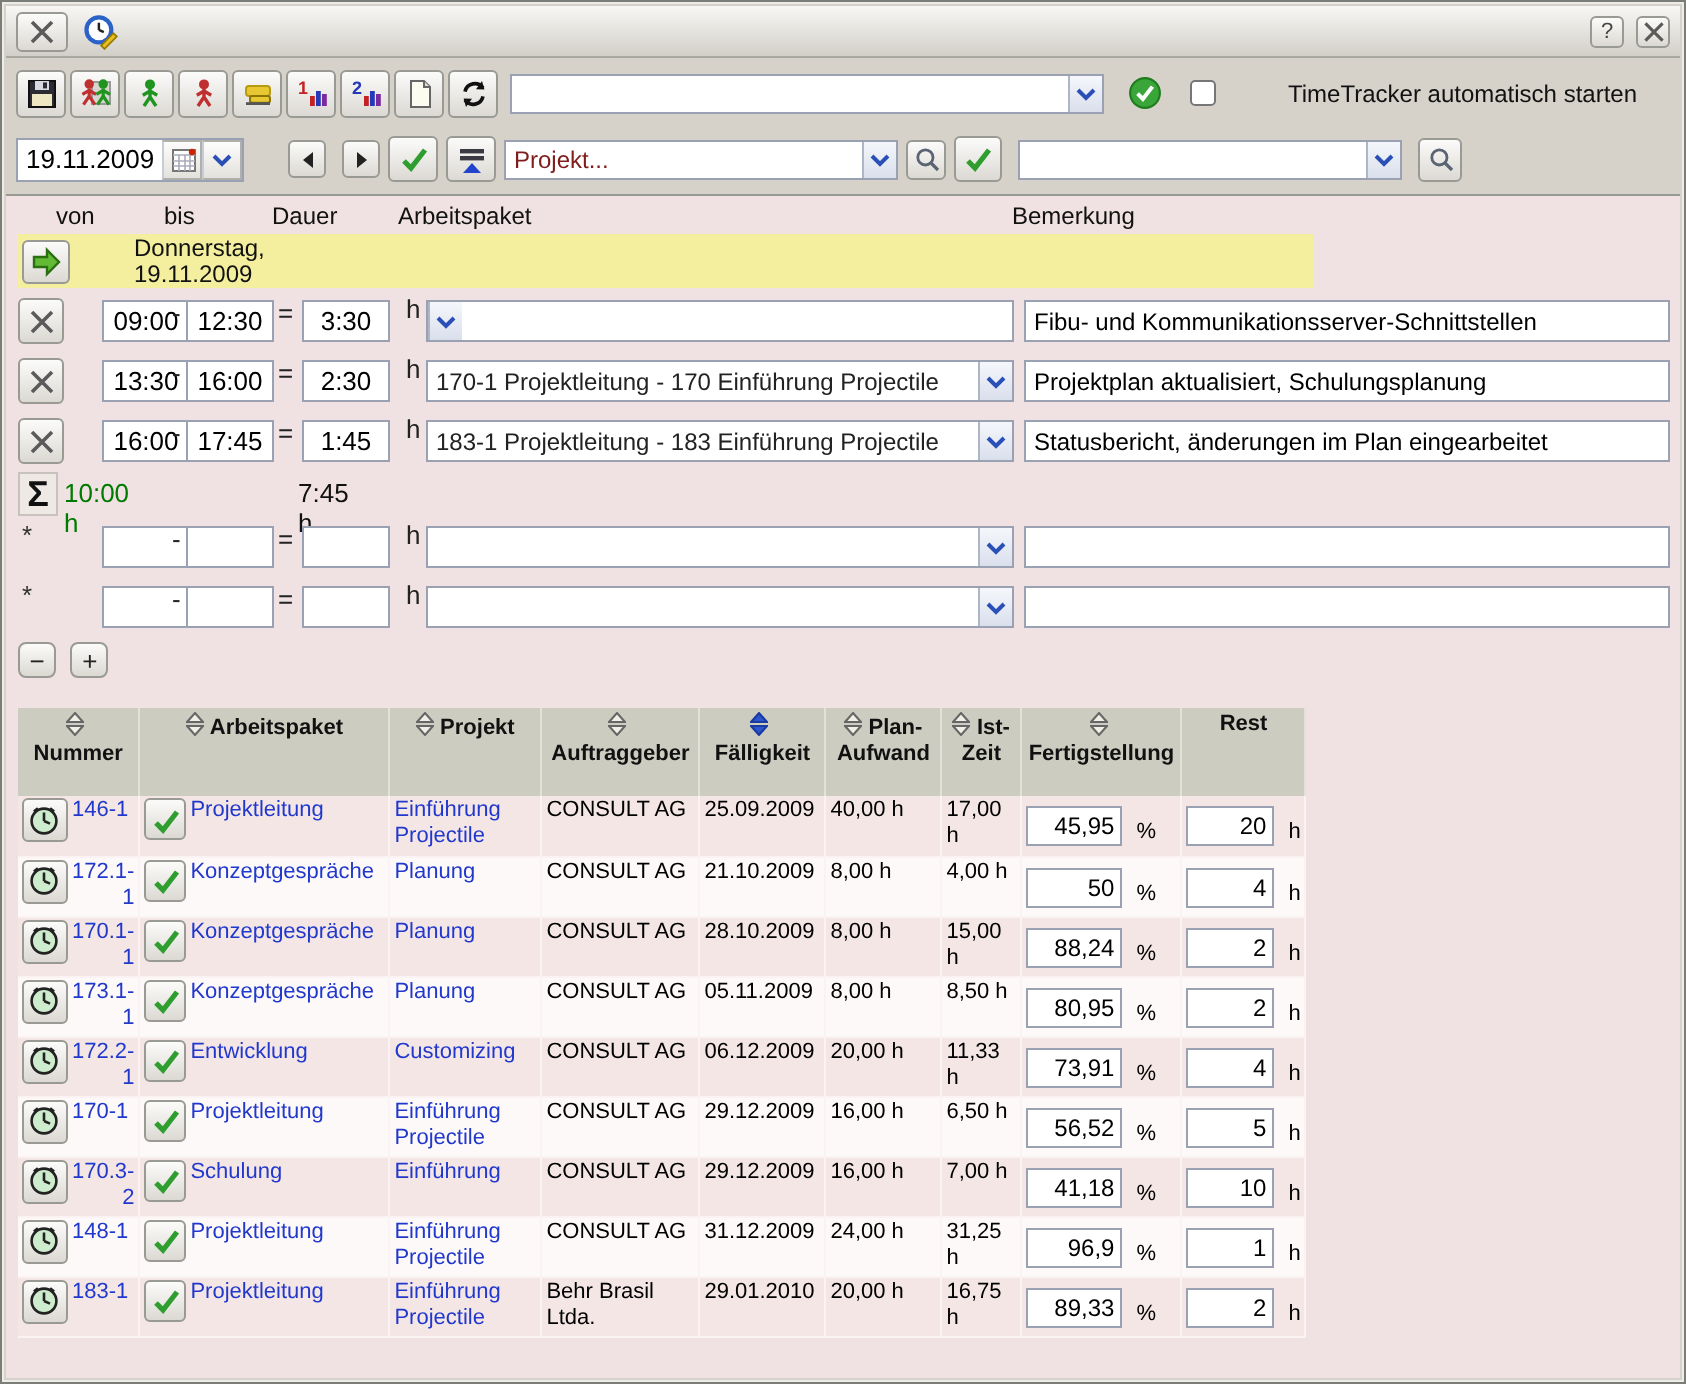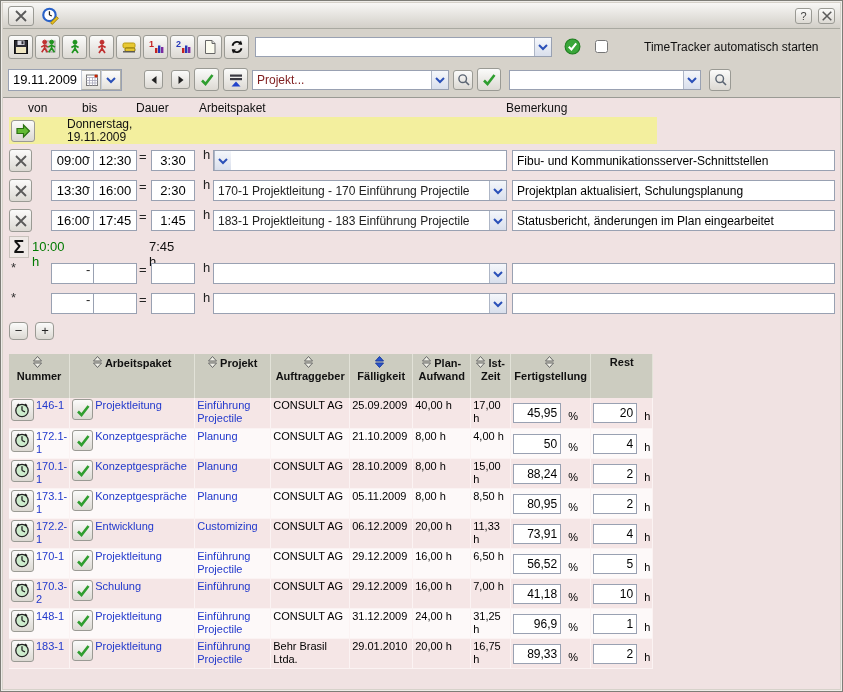--- a/index.html
+++ b/index.html
@@ -102,21 +102,21 @@
     background:#ccccc0; font-weight:bold; text-align:center; vertical-align:top;
     padding:2px 2px 1px 2px; border-right:1px solid #e2e2d8; height:44px;
     line-height:13px; color:#111;
   }
   .tasktable td {
     padding:1px 2px; vertical-align:top; border-right:1px solid #fbf3f3;
     border-bottom:1px solid #fbf3f3; height:30px; line-height:13px;
   }
   .tasktable tr.odd td { background:#f5e6e6; }
   .tasktable tr.even td { background:#fdf9f9; }
-  .link { color:#2138cc; }
+  .link { color:#2138cc;text-align:right; }
   .sorticon { display:inline-block; vertical-align:-1px; margin-right:3px; }
   .cellflex { display:flex; gap:2px; align-items:flex-start; }
   .iconbtn { width:23px; height:22px; flex:0 0 auto; }
   .chkbtn { width:21px; height:21px; flex:0 0 auto; }
   .valinput { border:1px solid #99a1b2; background:#fff; text-align:right;
     font:12px "Liberation Sans",sans-serif; height:20px; padding:0 3px; }
   .w48 { width:48px; } .w44 { width:44px; }
   .unitcell { display:flex; align-items:flex-end; gap:7px; padding-top:4px; }
   .nowrap { white-space:nowrap; }
 </style>

